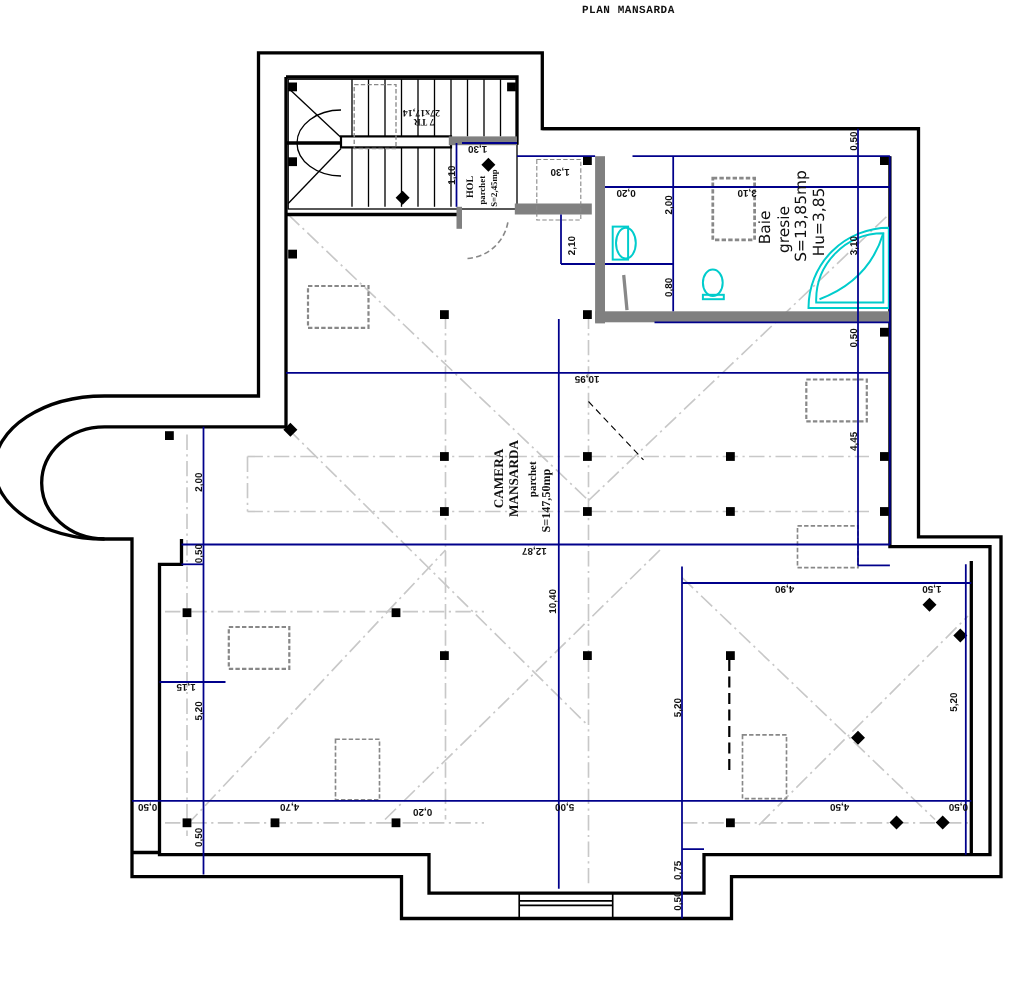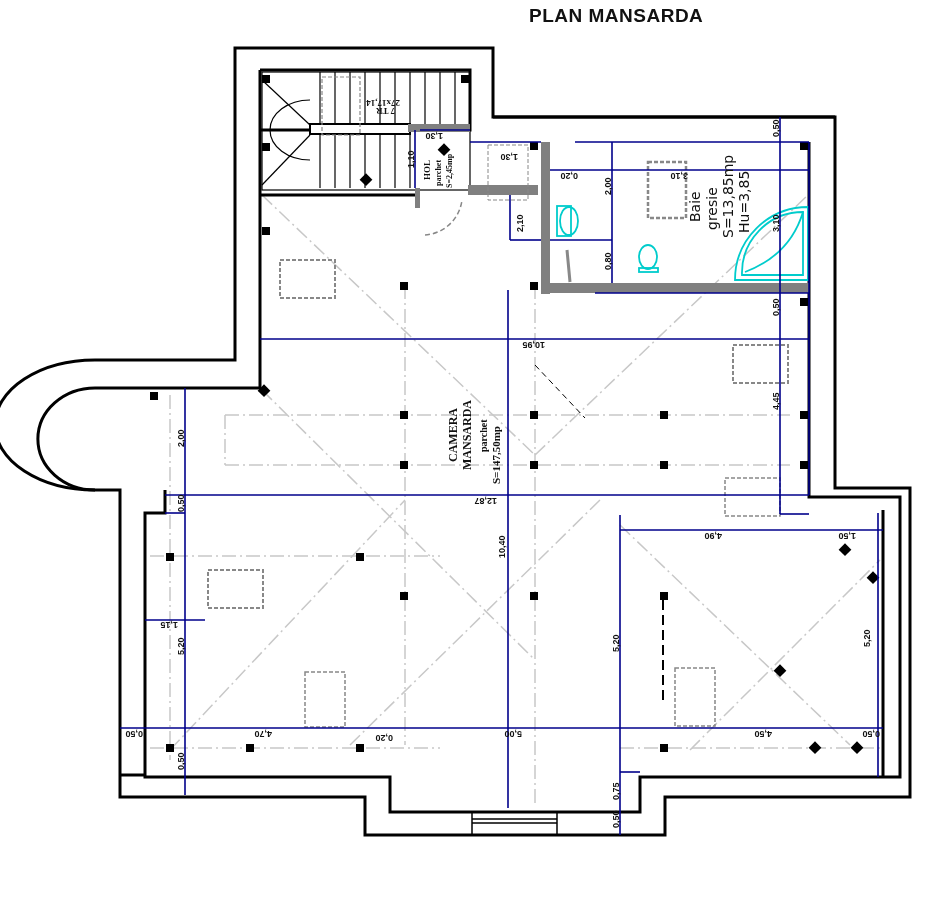--- a/index.html
+++ b/index.html
@@ -1,17 +1,17 @@
 <!DOCTYPE html>
 <html><head>
 <meta charset="utf-8">
 <style>
   html, body { margin:0; padding:0; background:#ffffff; }
   body { width:935px; height:912px; position:relative; overflow:hidden; font-family:"DejaVu Sans", sans-serif; }
-  #title { position:absolute; left:529px; top:5px; font-size:19px; font-weight:bold; letter-spacing:0.5px; color:#111; font-family:Liberation Sans, sans-serif; }
+  #title { position:absolute; left:529px; top:5px; font-size:10px; font-weight:bold; letter-spacing:0.5px; color:#111; font-family:Liberation Mono, monospace; }
   svg { position:absolute; left:0; top:0; }
   .dim { font-family:"Liberation Sans", sans-serif; font-size:9px; font-weight:bold; fill:#111; }
   .lbl { font-family:"Liberation Serif", serif; font-weight:bold; fill:#111; }
   .lbl2 { font-family:"DejaVu Sans", sans-serif; fill:#111; }
 </style>
 </head>
 <body>
 
 <div id="title">PLAN MANSARDA</div>
 

